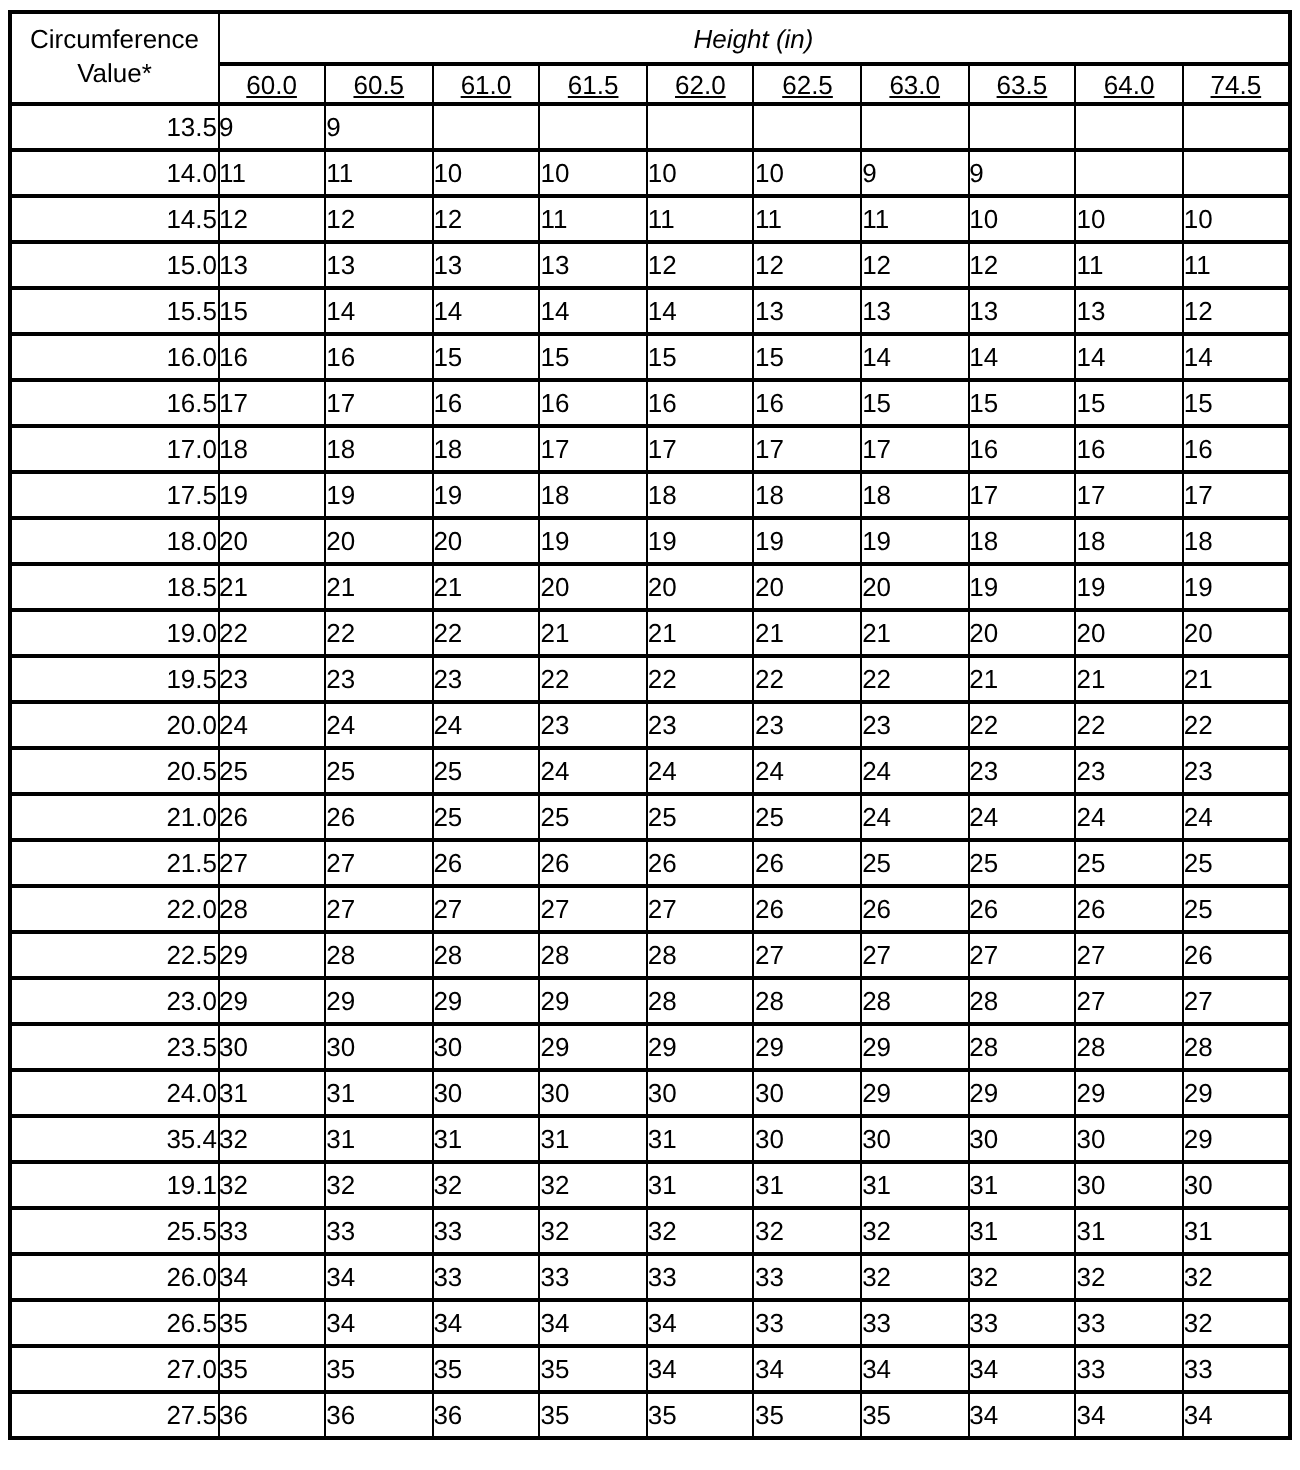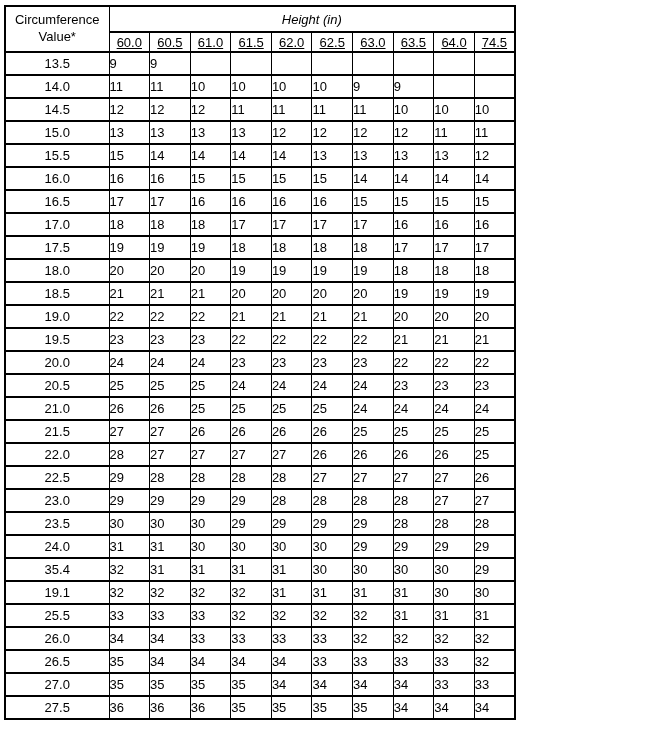--- a/index.html
+++ b/index.html
@@ -16,21 +16,21 @@
   }
   .page {
     width: 650px;
     height: 735px;
     background: #ffffff;
     position: relative;
   }
   table.lookup {
     border-collapse: collapse;
     table-layout: fixed;
-    width: 512px;
+    width: 642px;
     margin: 5px 0 0 4px;
     background: #ffffff;
   }
   table.lookup col.c-circ { width: 104px; }
   table.lookup th, table.lookup td {
     border: 1px solid #000000;
     border-top-width: 2px;
     border-bottom-width: 2px;
     font-weight: normal;
     font-size: 13px;
@@ -53,21 +53,21 @@
     font-style: italic;
   }
   th.col-h {
     height: 18px;
     text-align: center;
     vertical-align: middle;
     text-decoration: underline;
   }
   td.circ {
     border-right-width: 2px;
-    text-align: center;
+    text-align: right;
     padding-left: 7px;
     height: 21px;
     vertical-align: middle;
   }
   td.val {
     text-align: left;
     padding-left: 7px;
     height: 21px;
     vertical-align: middle;
   }

